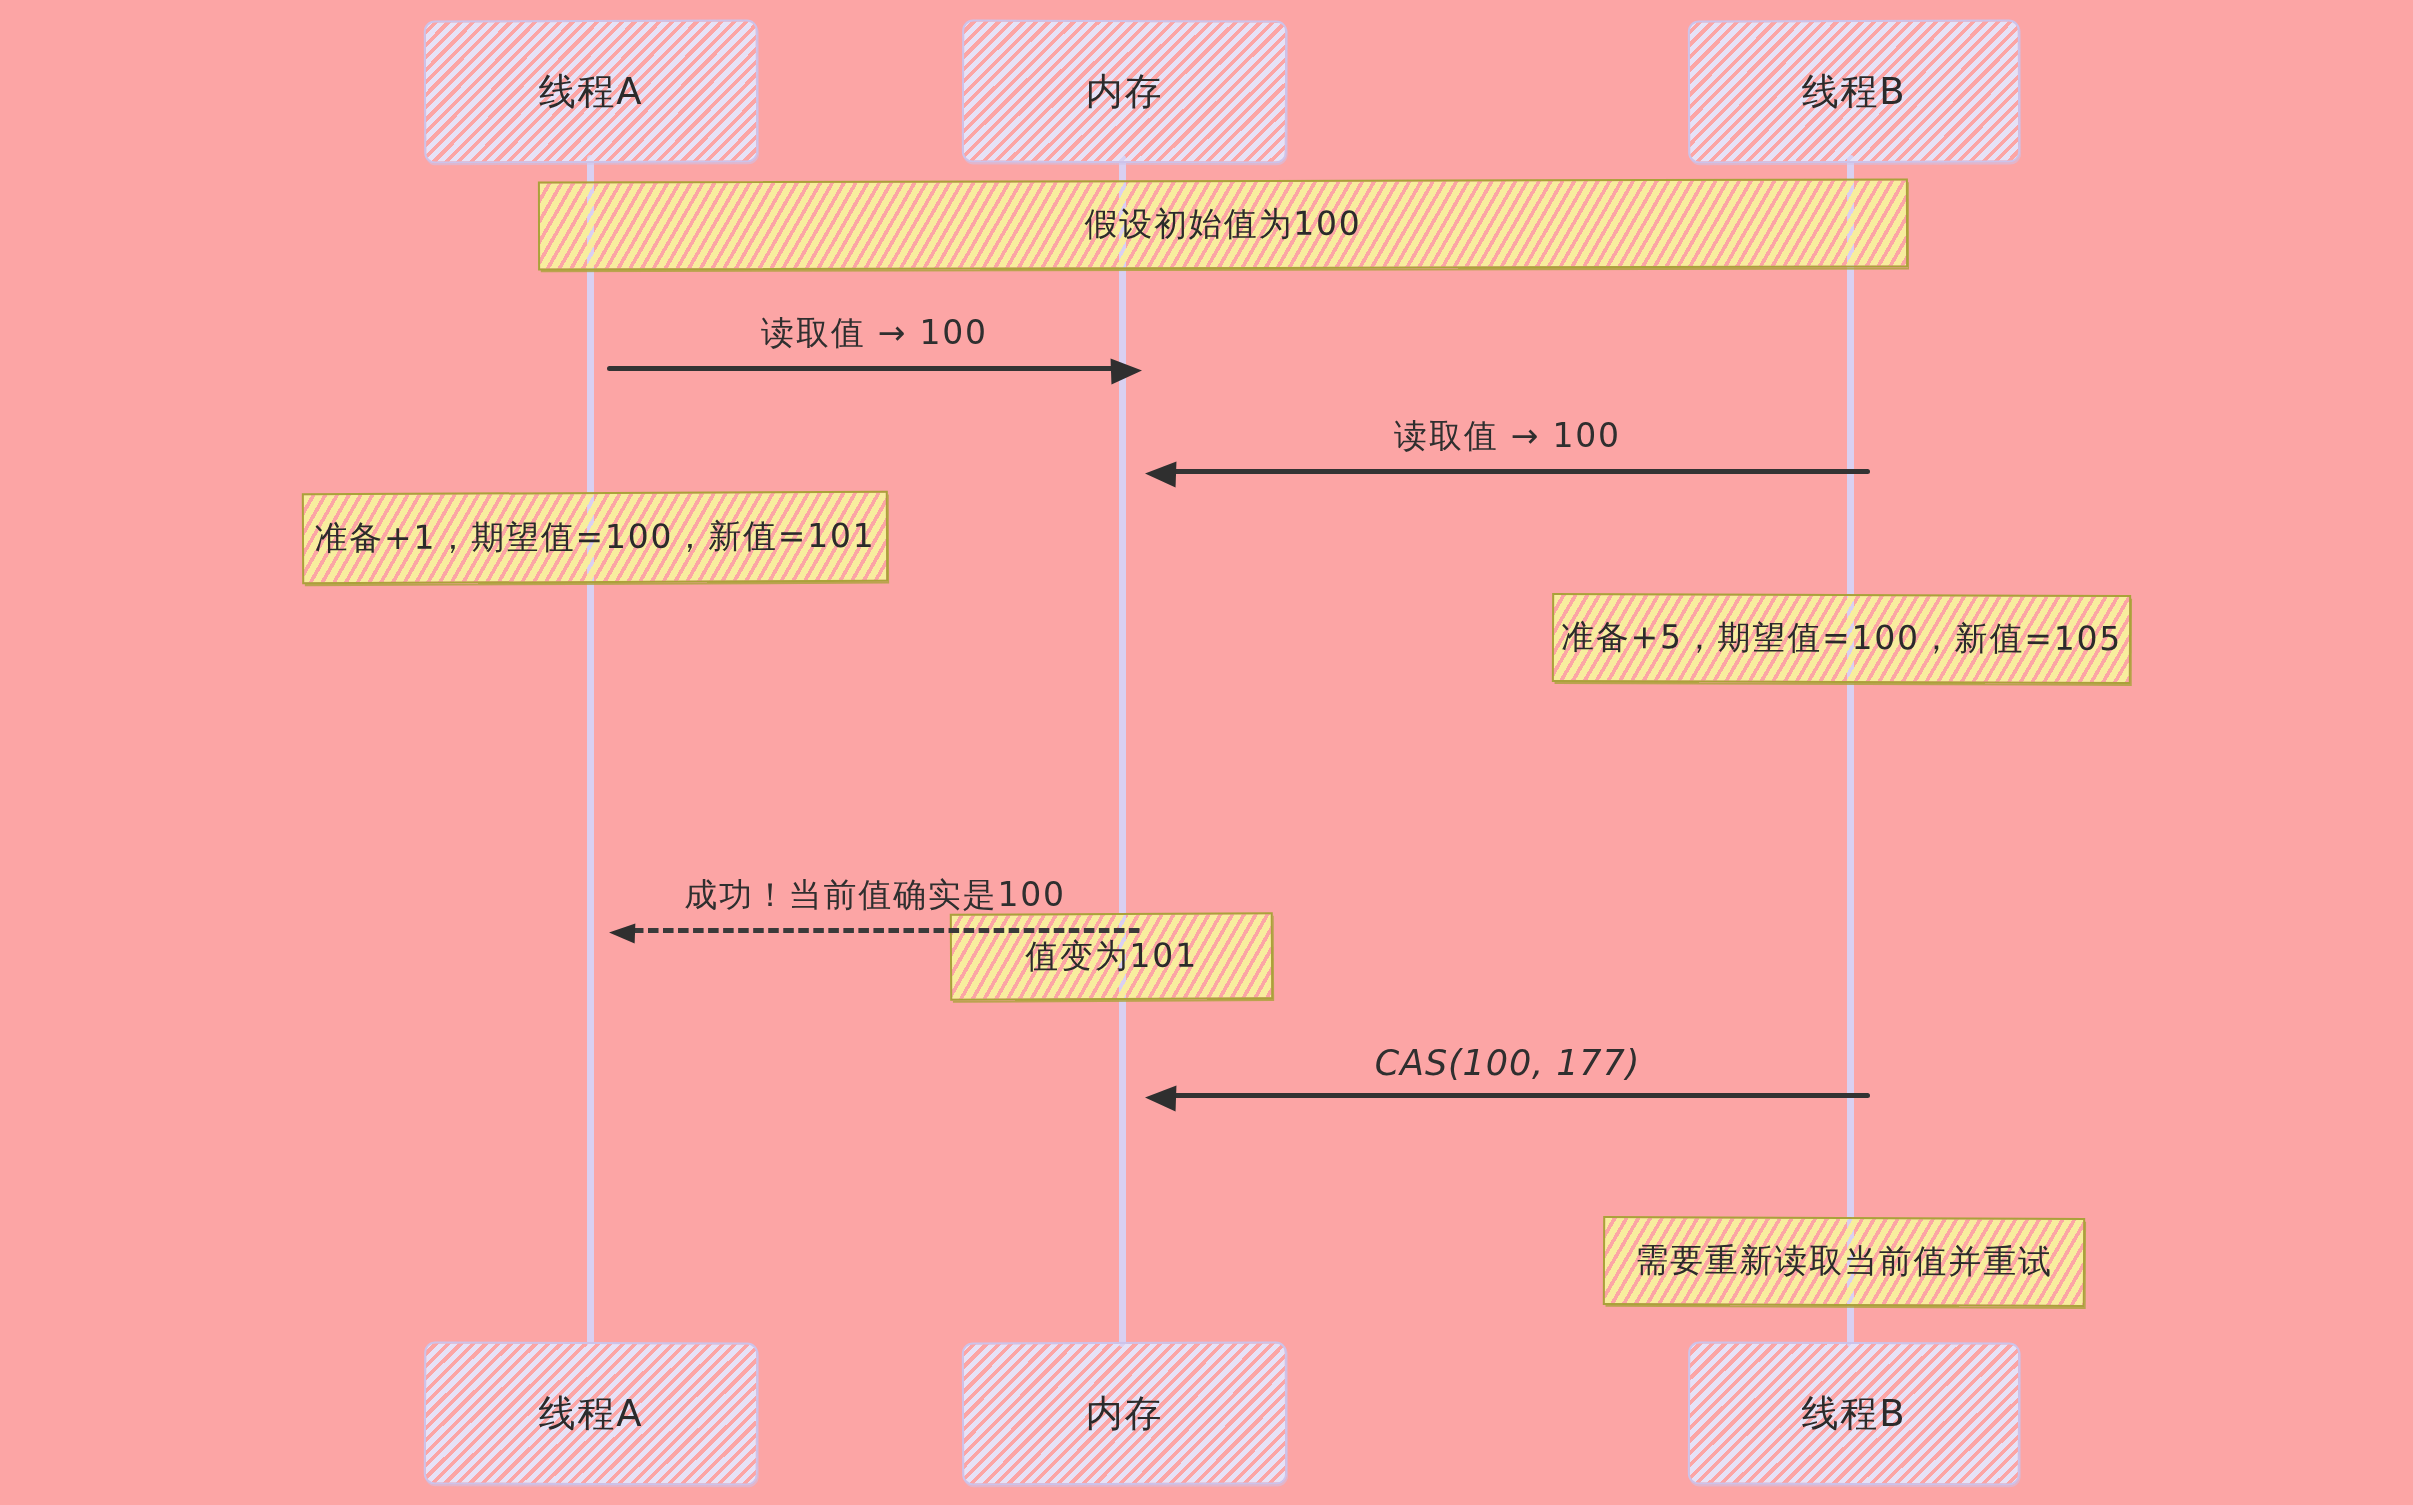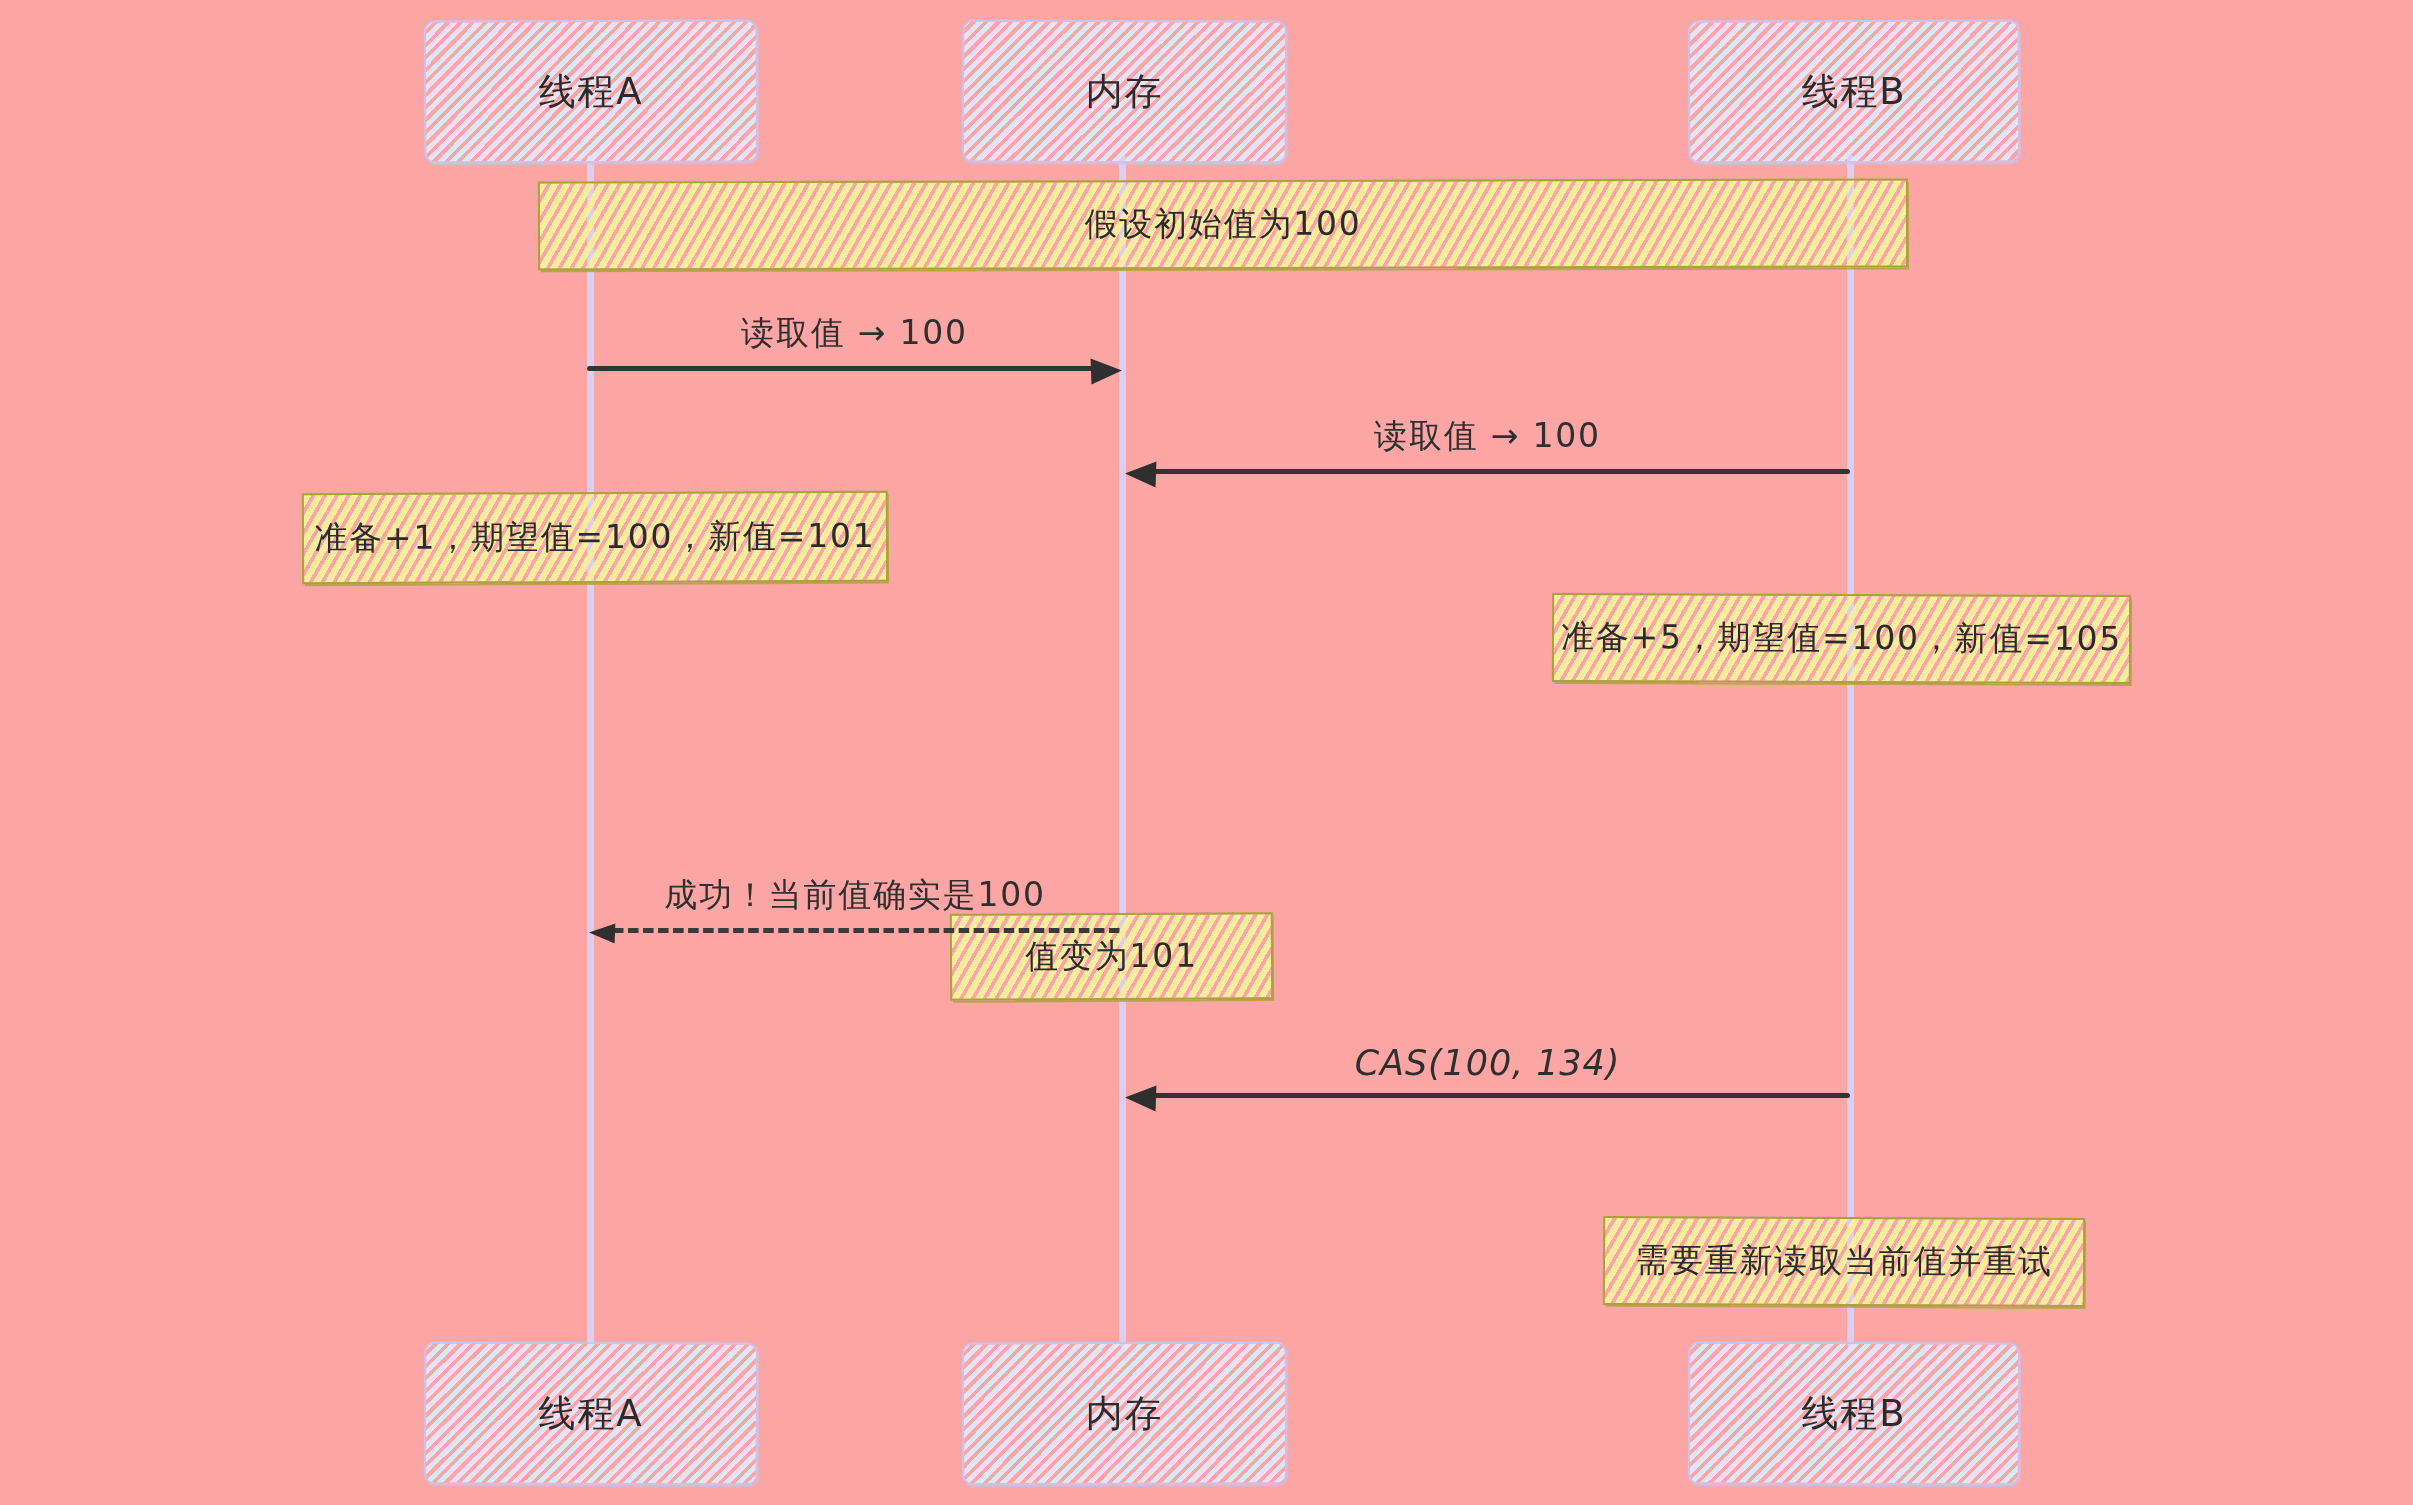--- a/index.html
+++ b/index.html
@@ -57,20 +57,21 @@
     justify-content: center;
     font-size: 33px;
     letter-spacing: 1.8px;
     z-index: 2;
   }
 
   
   .message {
     position: absolute;
     z-index: 4;
+    margin-left: 20px;
   }
   .msg-label {
     position: absolute;
     left: 0;
     right: 0;
     bottom: 15px;
     text-align: center;
     font-size: 33px;
     letter-spacing: 1.8px;
     white-space: nowrap;
@@ -171,21 +172,21 @@
     <div class="msg-label">成功！当前值确实是100</div>
     <div class="msg-line dashed" style="left:22px; right:0;"></div>
     <div class="arrow-head thin left"></div>
   </div>
 
   <div class="note" style="left:950px; top:913px; width:319px; height:83px; transform:rotate(-0.3deg);">
     <span>值变为101</span>
   </div>
 
   <div class="message" style="left:1125px; top:1039px; width:725px; height:59px;">
-    <div class="msg-label code">CAS(100, 134)</div>
+    <div class="msg-label code">CAS(100, 177)</div>
     <div class="msg-line" style="left:26px; right:0;"></div>
     <div class="arrow-head left"></div>
   </div>
 
 
   <div class="note" style="left:1603px; top:1217px; width:478px; height:85px; transform:rotate(0.25deg);">
     <span>需要重新读取当前值并重试</span>
   </div>
 
 </div>

